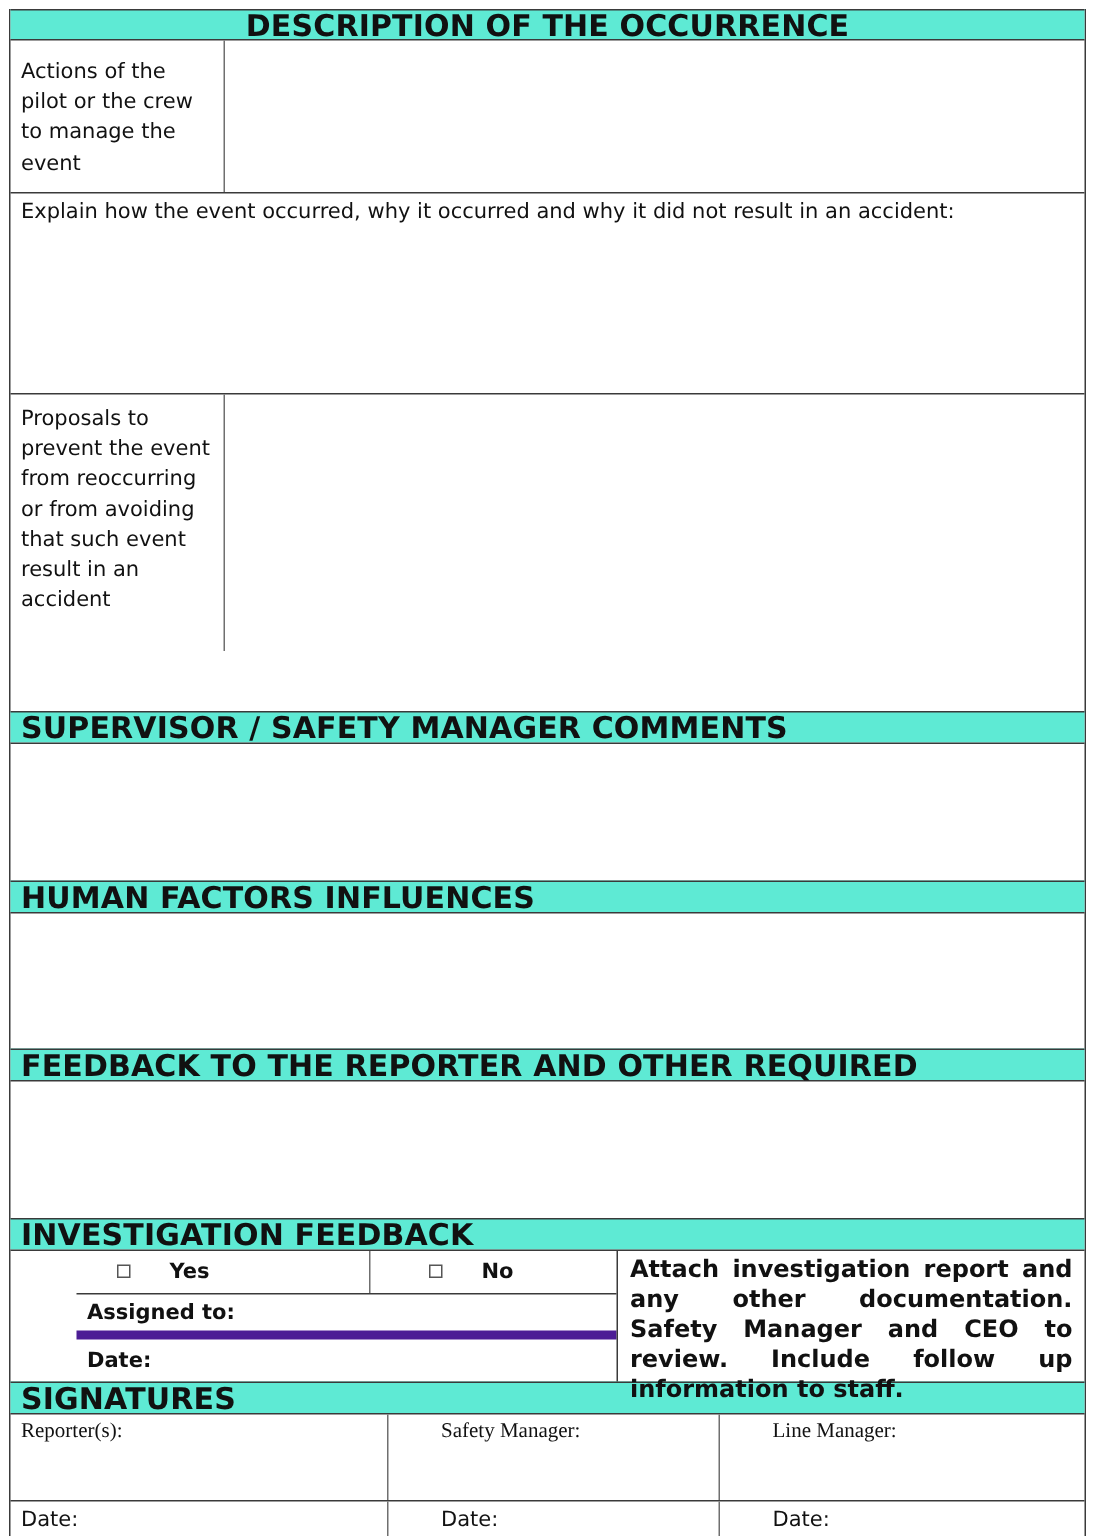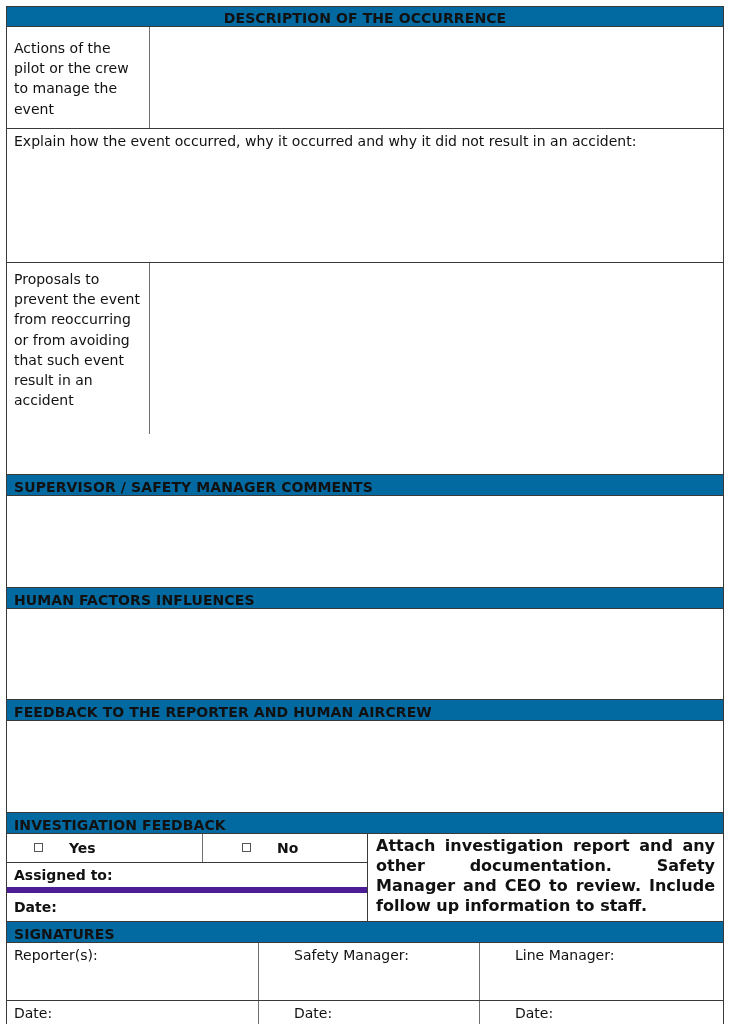--- a/index.html
+++ b/index.html
@@ -2,22 +2,22 @@
 <html><head>
 <meta charset="utf-8">
 <style>
   html, body { margin: 0; padding: 0; background: #ffffff; }
   body { width: 731px; height: 1024px; position: relative; overflow: hidden;
          font-family: "DejaVu Sans", sans-serif; color: #111; }
   .form { position: absolute; left: 6px; top: 6px; width: 718px;
           border-left: 1px solid #3a3a3a; border-right: 1px solid #3a3a3a; box-sizing: border-box; }
   .row { display: flex; box-sizing: border-box; border-top: 1px solid #3a3a3a; }
   .row.last { border-bottom: 1px solid #3a3a3a; }
-  .hdr { background: #0369a1; font-weight: bold; font-size: 14px; padding: 0 7px;
-         display: flex; align-items: flex-end; letter-spacing: 0.1px; }
+  .hdr { background: #5eead4; font-weight: bold; font-size: 20px; padding: 0 7px;
+         display: flex; align-items: center; letter-spacing: 0.1px; }
   .hdr.center { justify-content: center; }
   .cell { box-sizing: border-box; font-size: 14px; line-height: 20.2px; padding: 2px 7px; }
   .vsep { border-left: 1px solid #6f6f6f; padding-left: 35px; }
   .bold { font-weight: bold; }
   .cb { display: inline-block; width: 7px; height: 7px; border: 1px solid #555; margin-right: 26px; vertical-align: middle; position: relative; top: -1px; }
   .note { text-align: justify; text-align-last: left; font-weight: bold; font-size: 16px; line-height: 20px; padding: 2px 8px; }
 </style>
 </head>
 <body>
 
@@ -45,29 +45,29 @@
     <span>SUPERVISOR / SAFETY MANAGER COMMENTS</span>
   </div>
   <div class="row" style="height:92px;"></div>
 
   <div class="row hdr" style="height:21px;">
     <span>HUMAN FACTORS INFLUENCES</span>
   </div>
   <div class="row" style="height:91px;"></div>
 
   <div class="row hdr" style="height:21px;">
-    <span>FEEDBACK TO THE REPORTER AND HUMAN AIRCREW</span>
+    <span>FEEDBACK TO THE REPORTER AND OTHER REQUIRED</span>
   </div>
   <div class="row" style="height:92px;"></div>
 
   <div class="row hdr" style="height:21px;">
     <span>INVESTIGATION FEEDBACK</span>
   </div>
   <div class="row" style="height:88px;">
-    <div style="width:360px;display:flex;flex-direction:column;">
+    <div style="width:360px;display:flex;flex-direction:column;margin-left:44px;">
       <div style="height:29px;display:flex;border-bottom:1px solid #3a3a3a;box-sizing:border-box;">
         <div class="cell bold" style="width:195px;display:flex;align-items:center;padding-left:27px;">
           <span class="cb"></span>
           <span>Yes</span>
         </div>
         <div class="cell bold vsep" style="flex:1;display:flex;align-items:center;padding-left:39px;">
           <span class="cb"></span>
           <span>No</span>
         </div>
       </div>
@@ -77,21 +77,21 @@
       <div class="cell bold" style="flex:1;display:flex;align-items:center;">
         <span>Date:</span>
       </div>
     </div>
     <div class="note vsep" style="flex:1;border-left:1px solid #3a3a3a;">Attach investigation report and any other documentation. Safety Manager and CEO to review. Include follow up information to staff.</div>
   </div>
 
   <div class="row hdr" style="height:21px;">
     <span>SIGNATURES</span>
   </div>
-  <div class="row" style="height:58px;">
+  <div class="row" style="height:58px;font-family:Liberation Serif, serif;">
     <div class="cell" style="width:251px;">
       <span>Reporter(s):</span>
     </div>
     <div class="cell vsep" style="width:221px;">
       <span>Safety Manager:</span>
     </div>
     <div class="cell vsep" style="flex:1;">
       <span>Line Manager:</span>
     </div>
   </div>

